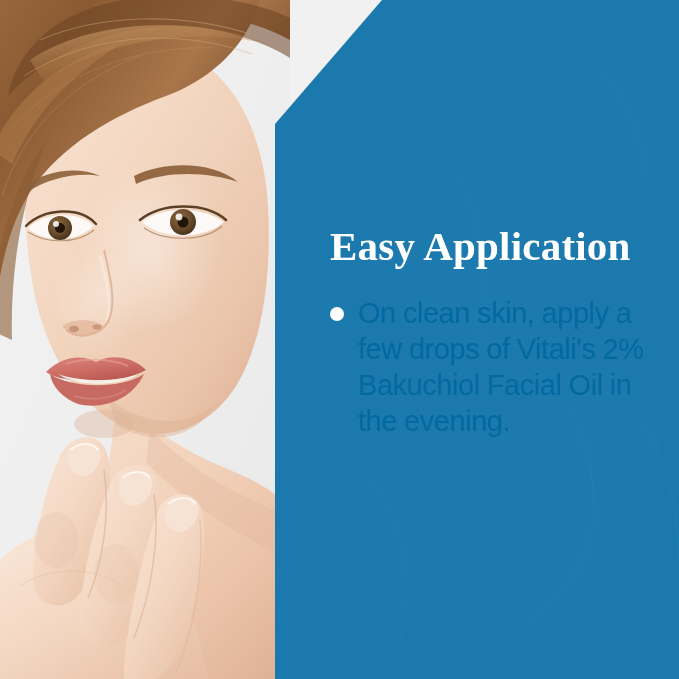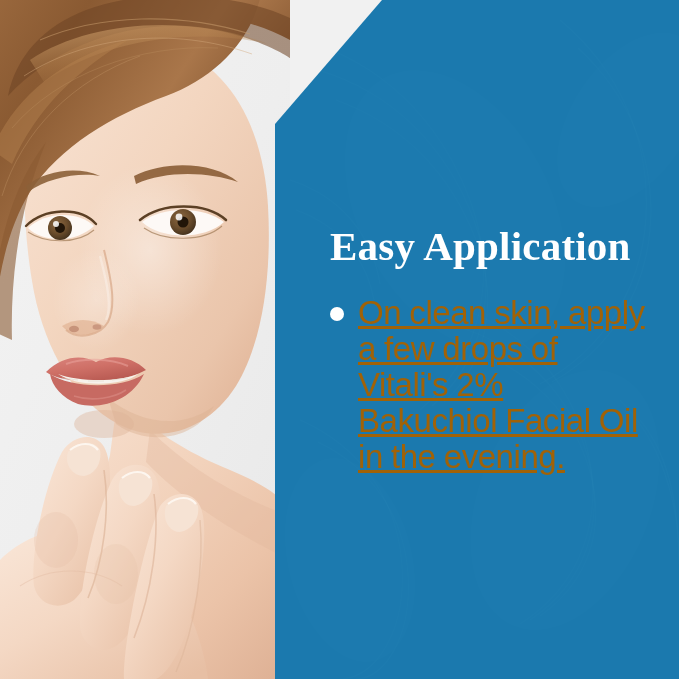--- a/index.html
+++ b/index.html
@@ -68,27 +68,26 @@
   }
   .bullet-list {
     list-style: none;
     margin: 0;
     padding: 0;
   }
   .bullet-item {
     position: relative;
     padding-left: 28px;
     margin-bottom: 48px;
-    color: #a16207;
-    font-size: 33px;
+    color: #0369a1;
+    font-size: 29px;
     line-height: 36px;
     font-family: "Liberation Sans", sans-serif;
     letter-spacing: -0.45px;
     word-spacing: -0.5px;
-    text-decoration: underline;
   }
   .bullet-item:last-child { margin-bottom: 0; }
   .bullet-dot {
     position: absolute;
     left: 0;
     top: 12px;
     width: 14px;
     height: 14px;
     border-radius: 50%;
     background: #ffffff;

